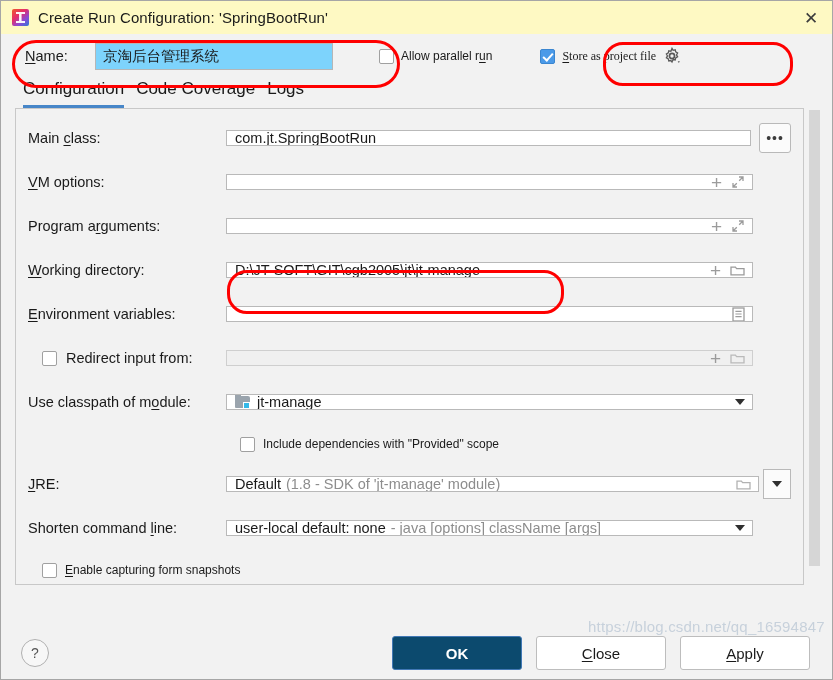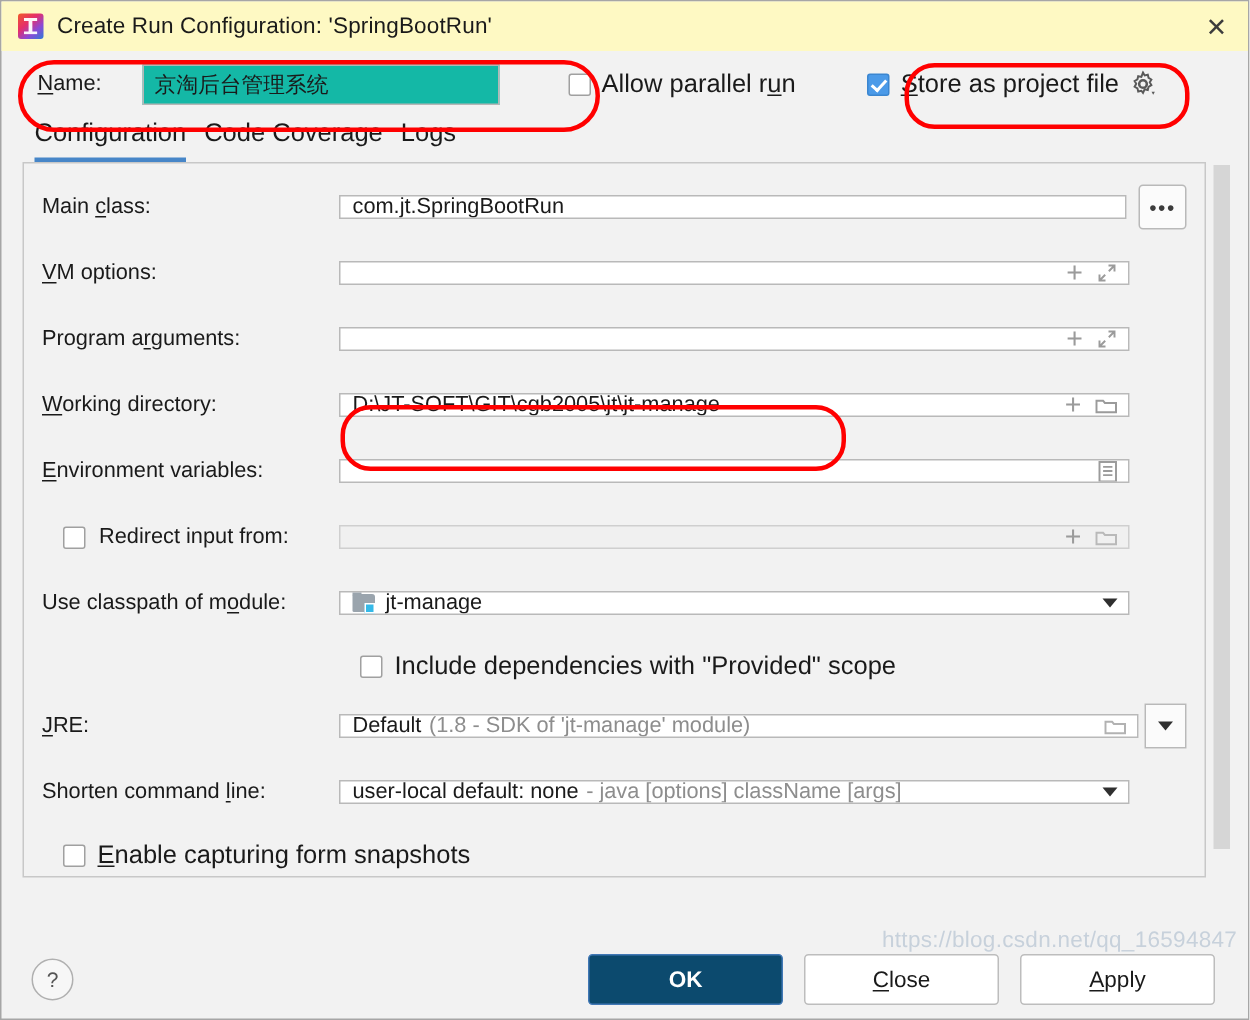--- a/index.html
+++ b/index.html
@@ -52,41 +52,41 @@
     height:44px;flex:0 0 44px;
     display:flex;align-items:center;
     padding:0 10px 0 0;
     position:relative;
   }
   .name-label{
     width:70px;margin-left:24px;font-size:14.5px;color:#1a1a1a;
   }
   .name-input{
     flex:0 0 238px;height:27px;box-sizing:border-box;
-    border:1px solid #b6b6b6;background:#14b8a6;
+    border:1px solid #b6b6b6;background:#7dd3fc;
     padding:0 7px;font-size:14.5px;color:#1a1a1a;
     font-family:"Liberation Sans", sans-serif;
     outline:none;display:flex;align-items:center;
   }
   .cb-row{display:flex;align-items:center;gap:7px;}
   .allow-parallel{margin-left:46px;}
-  .store-file{margin-left:48px;}
+  .store-file{margin-left:48px;font-family:Liberation Serif, serif;}
 
   .cbox{
     width:15px;height:15px;flex:0 0 15px;box-sizing:border-box;
     border:1px solid #a0a0a0;background:#ffffff;border-radius:2px;
     position:relative;
   }
   .cbox.checked{background:#4b9ae8;border-color:#3b86d0;}
   .cbox.checked::after{
     content:"";position:absolute;left:4px;top:1px;
     width:4px;height:8px;border:solid #ffffff;border-width:0 2px 2px 0;
     transform:rotate(42deg);
   }
-  .cb-label{font-size:17px;color:#1a1a1a;white-space:nowrap;}
+  .cb-label{font-size:12px;color:#1a1a1a;white-space:nowrap;}
   .mn{text-decoration:underline;text-underline-offset:2px;}
 
   .gear{
     width:18px;height:18px;margin-left:7px;flex:0 0 18px;
     position:relative;color:#5a5a5a;
   }
 
   
   .ring{position:absolute;border:3px solid #ff0000;border-radius:26px;pointer-events:none;}
   #ring-name{left:12px;top:40px;width:382px;height:42px;}

